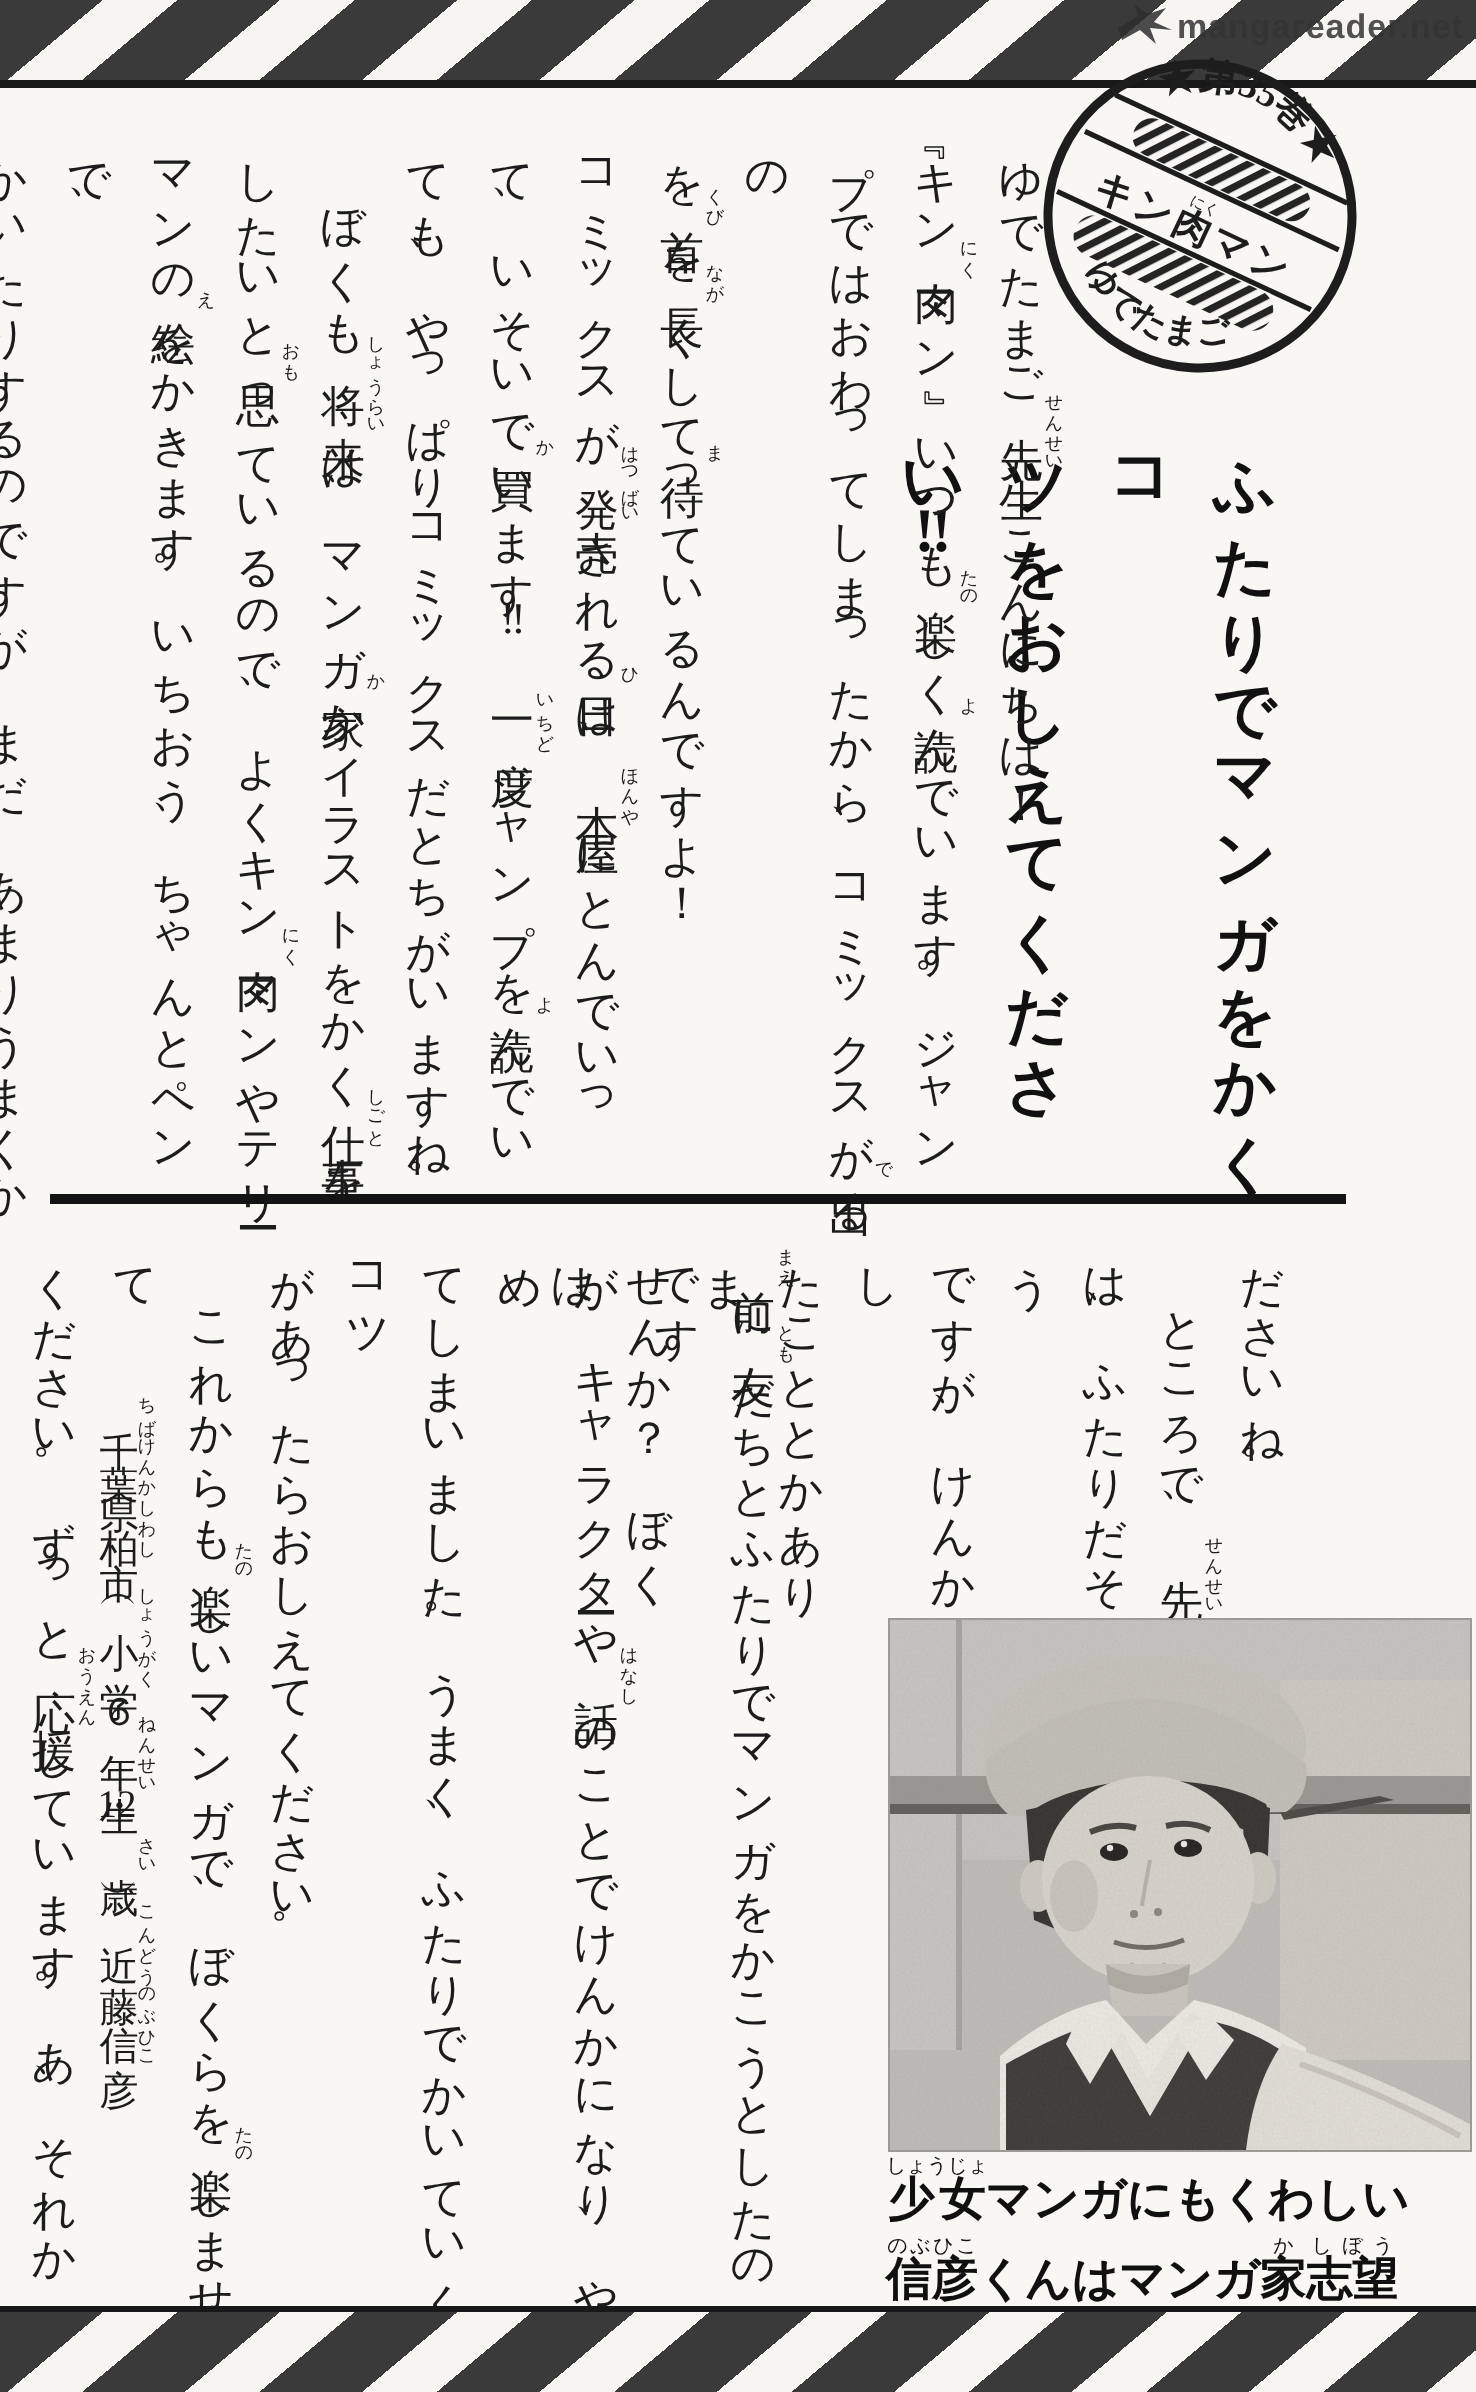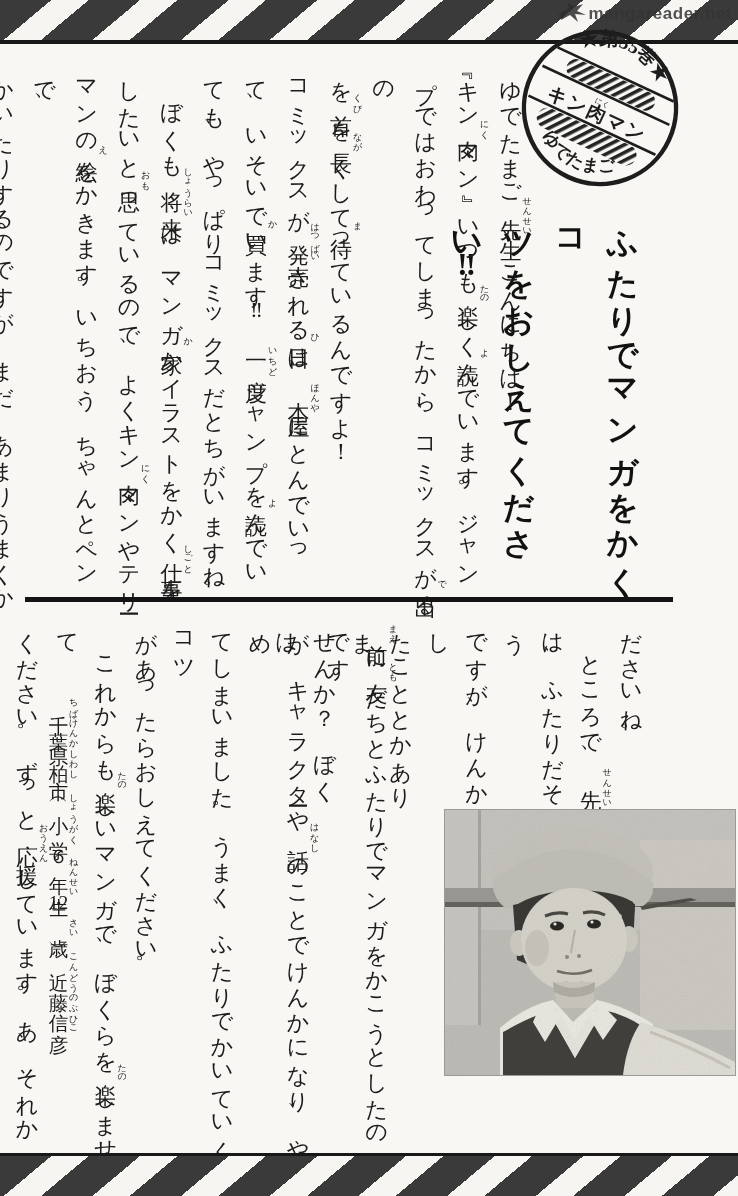--- a/index.html
+++ b/index.html
@@ -165,16 +165,20 @@
       <path d="M58 222 Q90 204 104 202 L130 248 L158 200 Q180 204 200 218 L200 265 L58 265 Z" fill="#3b3a36"></path>
       <path d="M104 202 L130 248 L158 200 L150 196 L129 230 L112 197 Z" fill="#e9e7e0"></path>
       <path d="M95 196 L118 202 L100 232 L88 212 Z" fill="#edebe4"></path>
       <path d="M160 198 L142 204 L158 230 L172 210 Z" fill="#edebe4"></path>
       <path d="M196 212 Q240 226 290 252 L290 265 L178 265 Q182 232 196 212 Z" fill="#e2e0d8"></path>
       <path d="M205 222 Q245 236 285 258" stroke="#c9c6bd" stroke-width="3" fill="none"></path>
       <rect width="290" height="265" filter="url(#grainF)" opacity="0.28"></rect>
     </svg>
   </div>
 
+  <div class="caption">
+      <div class="cap-line"><ruby>少女<rt>しょうじょ</rt></ruby>マンガにもくわしい</div>
+      <div class="cap-line"><ruby>信彦<rt>のぶひこ</rt></ruby>くんはマンガ<ruby>家<rt>か</rt></ruby><ruby>志望<rt>しぼう</rt></ruby></div>
+    </div>
 
   <div class="stripes bottom"></div>
 
 </div>
 
 </body></html>

